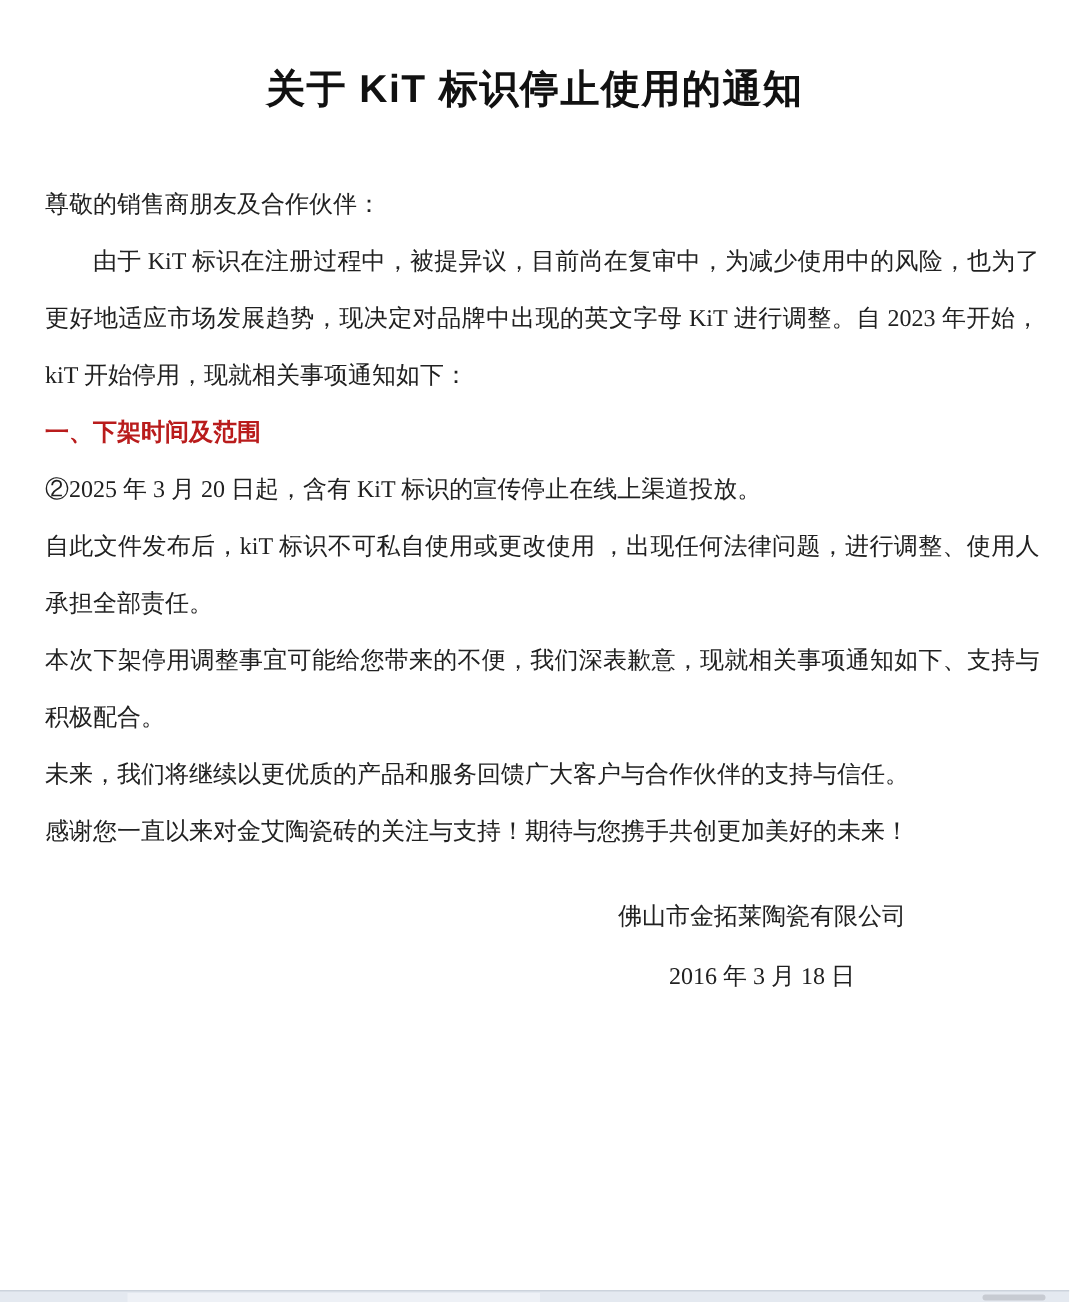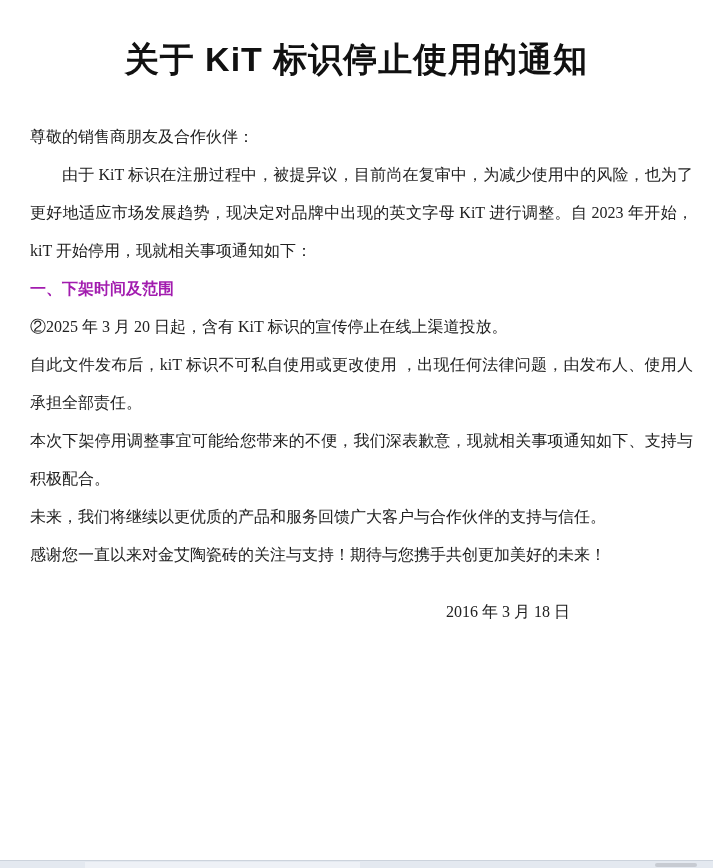--- a/index.html
+++ b/index.html
@@ -12,21 +12,21 @@
     width: 713px;
     height: 868px;
     background: #ffffff;
     overflow: hidden;
     font-family: "Liberation Serif", "DejaVu Serif", serif;
     color: #212121;
   }
   .doc-title {
     margin: 42px 30px 0 30px;
     text-align: center;
-    font-size: 34px;
+    font-size: 26px;
     line-height: 34px;
     font-weight: bold;
     font-family: "Liberation Sans", "DejaVu Sans", sans-serif;
     color: #111111;
     letter-spacing: 1px;
   }
   .content {
     margin: 42px 20px 0 30px;
   }
   .content p {
@@ -35,21 +35,21 @@
     line-height: 38px;
     text-align: justify;
     color: #212121;
   }
   p.intro {
     text-indent: 2em;
   }
   p.section-heading {
     font-weight: bold;
     font-family: "Liberation Sans", "DejaVu Sans", sans-serif;
-    color: #a21caf;
+    color: #b91c1c;
     text-align: left;
   }
   .signature {
     width: 290px;
     margin: 18px 40px 0 auto;
     text-align: center;
   }
   .signature p {
     margin: 0;
     font-size: 16px;
@@ -96,29 +96,30 @@
     <p>尊敬的销售商朋友及合作伙伴：</p>
 
     <p class="intro">由于 KiT 标识在注册过程中，被提异议，目前尚在复审中，为减少使用中的风险，也为了更好地适应市场发展趋势，现决定对品牌中出现的英文字母 KiT 进行调整。自 2023 年开始，kiT 开始停用，现就相关事项通知如下：</p>
 
     <p class="section-heading">一、下架时间及范围</p>
 
 
     <p>②2025 年 3 月 20 日起，含有 KiT 标识的宣传停止在线上渠道投放。</p>
 
 
-    <p>自此文件发布后，kiT 标识不可私自使用或更改使用 ，出现任何法律问题，由发布人、使用人承担全部责任。</p>
+    <p>自此文件发布后，kiT 标识不可私自使用或更改使用 ，出现任何法律问题，进行调整、使用人承担全部责任。</p>
 
     <p>本次下架停用调整事宜可能给您带来的不便，我们深表歉意，现就相关事项通知如下、支持与积极配合。</p>
 
     <p>未来，我们将继续以更优质的产品和服务回馈广大客户与合作伙伴的支持与信任。</p>
 
     <p>感谢您一直以来对金艾陶瓷砖的关注与支持！期待与您携手共创更加美好的未来！</p>
 
     <div class="signature">
+      <p>佛山市金拓莱陶瓷有限公司</p>
       <p>2016 年 3 月 18 日</p>
     </div>
 
   </div>
 
   <div class="h-scrollbar">
     <div class="h-scrollbar-thumb"></div>
     <div class="h-scrollbar-handle"></div>
   </div>
 

